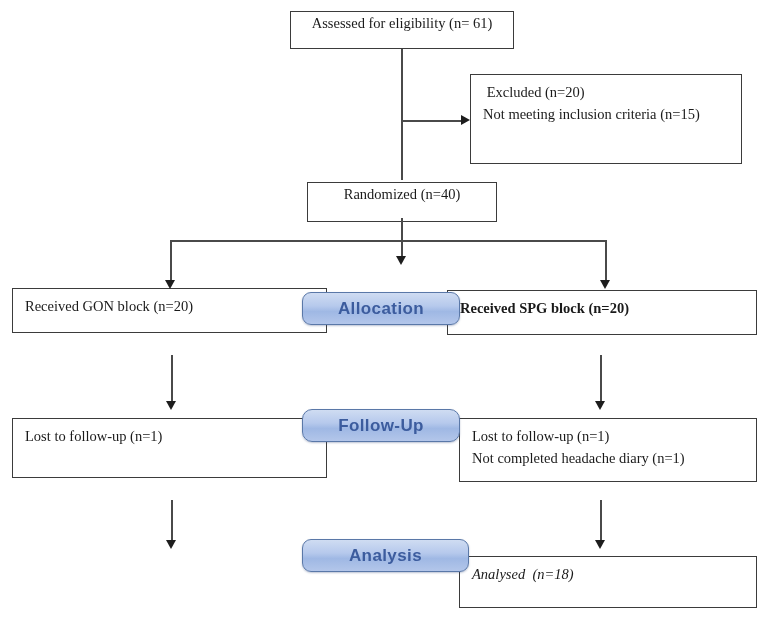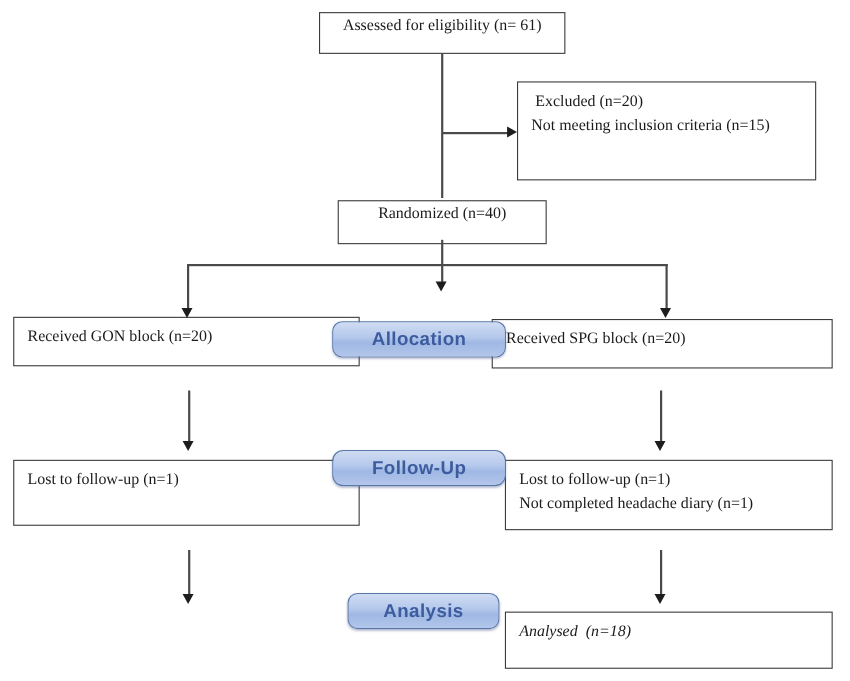--- a/index.html
+++ b/index.html
@@ -113,21 +113,21 @@
   <div class="vline" style="left:605px; top:240px; height:42px;"></div>
   <div class="vline" style="left:401px; top:240px; height:18px;"></div>
   <div class="arrow-down" style="left:165px; top:280px;"></div>
   <div class="arrow-down" style="left:600px; top:280px;"></div>
   <div class="arrow-down" style="left:396px; top:256px;"></div>
 
   <div class="box" style="left:12px; top:288px; width:315px; height:45px;">
     <span class="line">Received GON block (n=20)</span>
   </div>
 
-  <div class="box" style="left:447px; top:290px; width:310px; height:45px;">
+  <div class="box" style="left:447px; top:290px; width:310px; height:45px;font-weight:bold;">
     <span class="line">Received SPG block (n=20)</span>
   </div>
 
   <div class="banner" style="left:302px; top:269px; width:158px; height:33px;margin-top:23px;">
     <span>Allocation</span>
   </div>
 
   <div class="vline" style="left:171px; top:355px; height:48px;"></div>
   <div class="arrow-down" style="left:166px; top:401px;"></div>
 
@@ -151,17 +151,17 @@
   <div class="arrow-down" style="left:166px; top:540px;"></div>
 
   <div class="vline" style="left:600px; top:500px; height:42px;"></div>
   <div class="arrow-down" style="left:595px; top:540px;"></div>
 
 
   <div class="box" style="left:459px; top:556px; width:298px; height:52px;font-style:italic;">
     <span class="line">Analysed  (n=18)</span>
   </div>
 
-  <div class="banner" style="left:316px; top:539px; width:138px; height:33px;">
+  <div class="banner" style="left:302px; top:539px; width:167px; height:33px;">
     <span>Analysis</span>
   </div>
 
 </div>
 
 </body></html>

